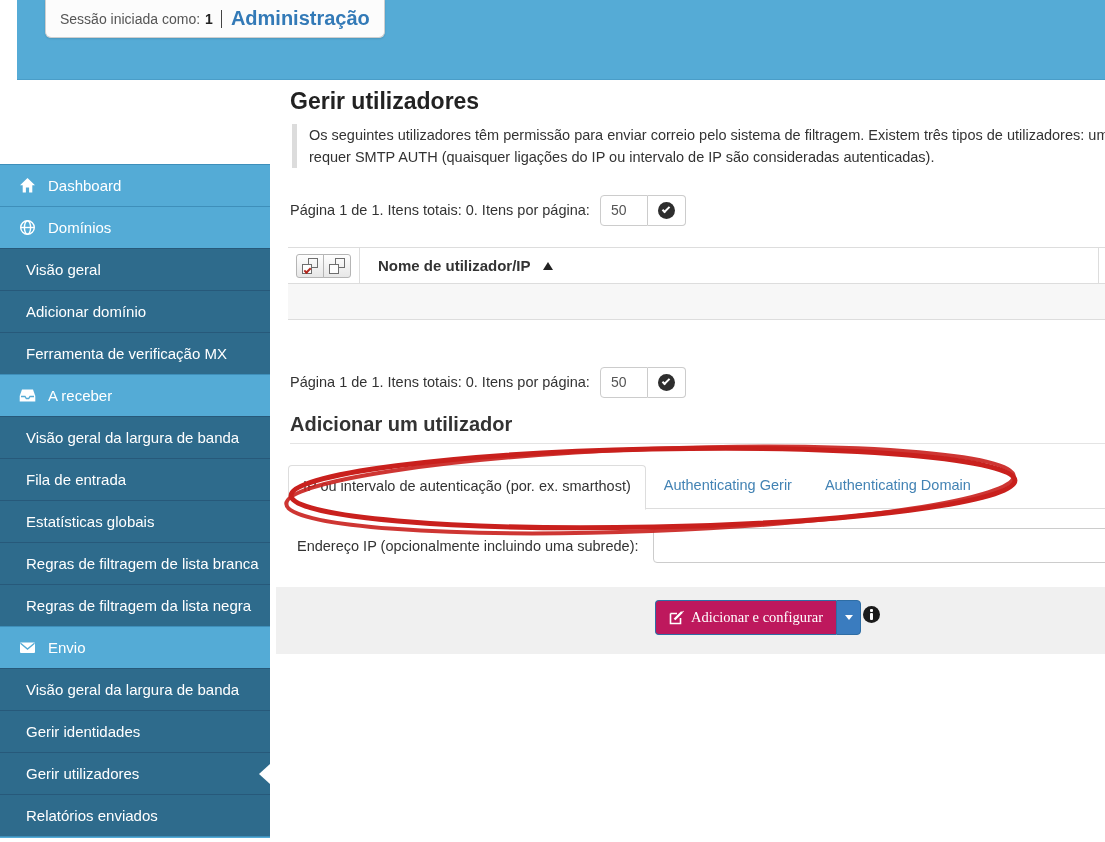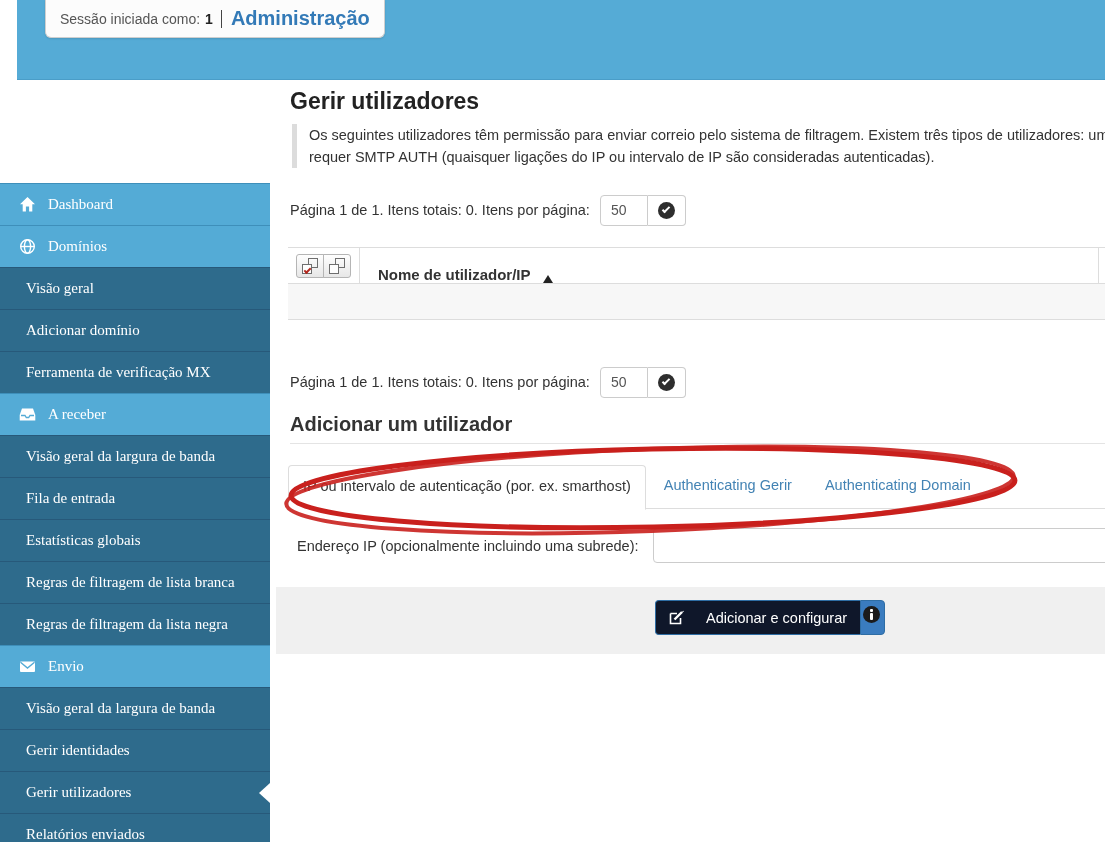--- a/index.html
+++ b/index.html
@@ -13,21 +13,21 @@
   .session-box { position: absolute; left: 28px; top: 0; height: 38px;
     background: #fcfcfc; border: 1px solid #cfcfcf; border-top: none;
     border-radius: 0 0 6px 6px; display: flex; align-items: center;
     padding: 0 14px; box-shadow: 0 1px 2px rgba(0,0,0,0.12); }
   .session-box .prefix { font-size: 14px; color: #555; }
   .session-box .user { font-size: 14px; color: #222; font-weight: bold; margin-left: 5px; }
   .session-sep { display: inline-block; width: 1px; height: 18px; background: #444; margin: 0 9px 0 8px; }
   .session-role { font-size: 20px; color: #337ab7; font-weight: bold; text-decoration: none; cursor: pointer; }
 
   
-  .sidebar { position: absolute; left: 0; top: 183px; width: 270px; bottom: 0; font-family: Liberation Serif, serif; }
+  .sidebar { position: absolute; left: 0; top: 164px; width: 270px; bottom: 0; }
   .nav-item { width: 270px; height: 42px; display: flex; align-items: center; cursor: pointer;
     color: #fff; font-size: 15px; position: relative; }
   .nav-item.section { background: #54abd6; border-top: 1px solid #3e8fba; padding-left: 18px; }
   .nav-item.sub { background: #2e6b8c; border-top: 1px solid #27597a; padding-left: 26px; }
   .nav-item.strip { background: #54abd6; border-top: 1px solid #3e8fba; height: 2px; }
   .nav-item .nav-icon { width: 18px; height: 18px; margin-right: 12px; display: inline-flex;
     align-items: center; justify-content: center; }
   .nav-item.active .active-arrow { position: absolute; right: 0; top: 50%; transform: translateY(-50%);
     width: 0; height: 0; border-top: 10px solid transparent; border-bottom: 10px solid transparent;
     border-right: 11px solid #ffffff; }
@@ -50,21 +50,21 @@
     background: #fff; display: flex; align-items: center; justify-content: center; cursor: pointer; }
   .circle-check { width: 17px; height: 17px; border-radius: 50%; background: #2e2e2e;
     display: flex; align-items: center; justify-content: center; }
   .circle-check .tick { width: 8px; height: 4px; border-left: 2px solid #fff; border-bottom: 2px solid #fff;
     transform: rotate(-45deg); margin-top: -2px; }
 
   
   .users-table { position: absolute; left: 12px; top: 247px; width: 911px; }
   .thead { display: flex; height: 37px; border-top: 1px solid #ddd; border-bottom: 1px solid #ddd; background: #fff; }
   .th-sel { width: 72px; display: flex; align-items: center; padding-left: 8px; border-right: 1px solid #ddd; }
-  .th-name { width: 739px; display: flex; align-items: flex-end; padding-left: 18px; gap: 12px;
+  .th-name { width: 739px; display: flex; align-items: center; padding-left: 18px; gap: 12px;
     font-size: 15px; font-weight: bold; color: #333; border-right: 1px solid #ddd; cursor: pointer; }
   .th-rest { flex: 1; }
   .sort-asc { width: 0; height: 0; border-left: 5px solid transparent; border-right: 5px solid transparent;
     border-bottom: 8px solid #222; display: inline-block; }
   .empty-row { height: 36px; background: #f7f7f7; border-bottom: 1px solid #ddd; }
 
   .mini-btn { width: 28px; height: 24px; border: 1px solid #b5b5b5;
     background: linear-gradient(#fefefe, #e7e7e7); display: inline-flex; align-items: center;
     justify-content: center; cursor: pointer; }
   .mini-btn.first { border-radius: 3px 0 0 3px; }
@@ -90,23 +90,23 @@
   .annotation-svg { position: absolute; left: 0; top: 440px; width: 760px; height: 100px;
     pointer-events: none; z-index: 5; }
 
   .ip-label { position: absolute; left: 21px; top: 538px; font-size: 14.5px; color: #333; white-space: nowrap; }
   .ip-input { position: absolute; left: 377px; top: 528px; width: 465px; height: 35px;
     border: 1px solid #ccc; border-radius: 4px; padding: 0 10px; font-size: 14px;
     font-family: "Liberation Sans", sans-serif; outline: none; }
 
   .form-footer { position: absolute; left: 0; right: 0; top: 587px; height: 67px; background: #f0f0f0; }
   .submit-group { position: absolute; left: 379px; top: 13px; display: flex; height: 35px; }
-  .btn-main { background: #0f172a; border: 1px solid #2e6da4; border-right: none;
+  .btn-main { background: #be185d; border: 1px solid #2e6da4; border-right: none;
     border-radius: 4px 0 0 4px; color: #fff; font-size: 14.5px; padding: 0 13px;
-    display: flex; align-items: center; gap: 22px; cursor: pointer; font-family: Liberation Sans, sans-serif; }
+    display: flex; align-items: center; gap: 7px; cursor: pointer; font-family: Liberation Serif, serif; }
   .btn-caret { width: 25px; background: #3a7cbf; border: 1px solid #2e6da4;
     border-radius: 0 4px 4px 0; display: flex; align-items: center; justify-content: center; cursor: pointer; }
   .caret-down { width: 0; height: 0; border-left: 4px solid transparent; border-right: 4px solid transparent;
     border-top: 5px solid #fff; }
   .info-icon { position: absolute; left: 587px; top: 19px; width: 17px; height: 17px;
     border-radius: 50%; background: #1b1b1b; cursor: pointer; }
   .info-icon .dot { position: absolute; left: 7px; top: 3px; width: 3px; height: 3px; background: #fff; border-radius: 1px; }
   .info-icon .stem { position: absolute; left: 7px; top: 7px; width: 3px; height: 7px; background: #fff; border-radius: 1px; }
 </style>
 </head>

